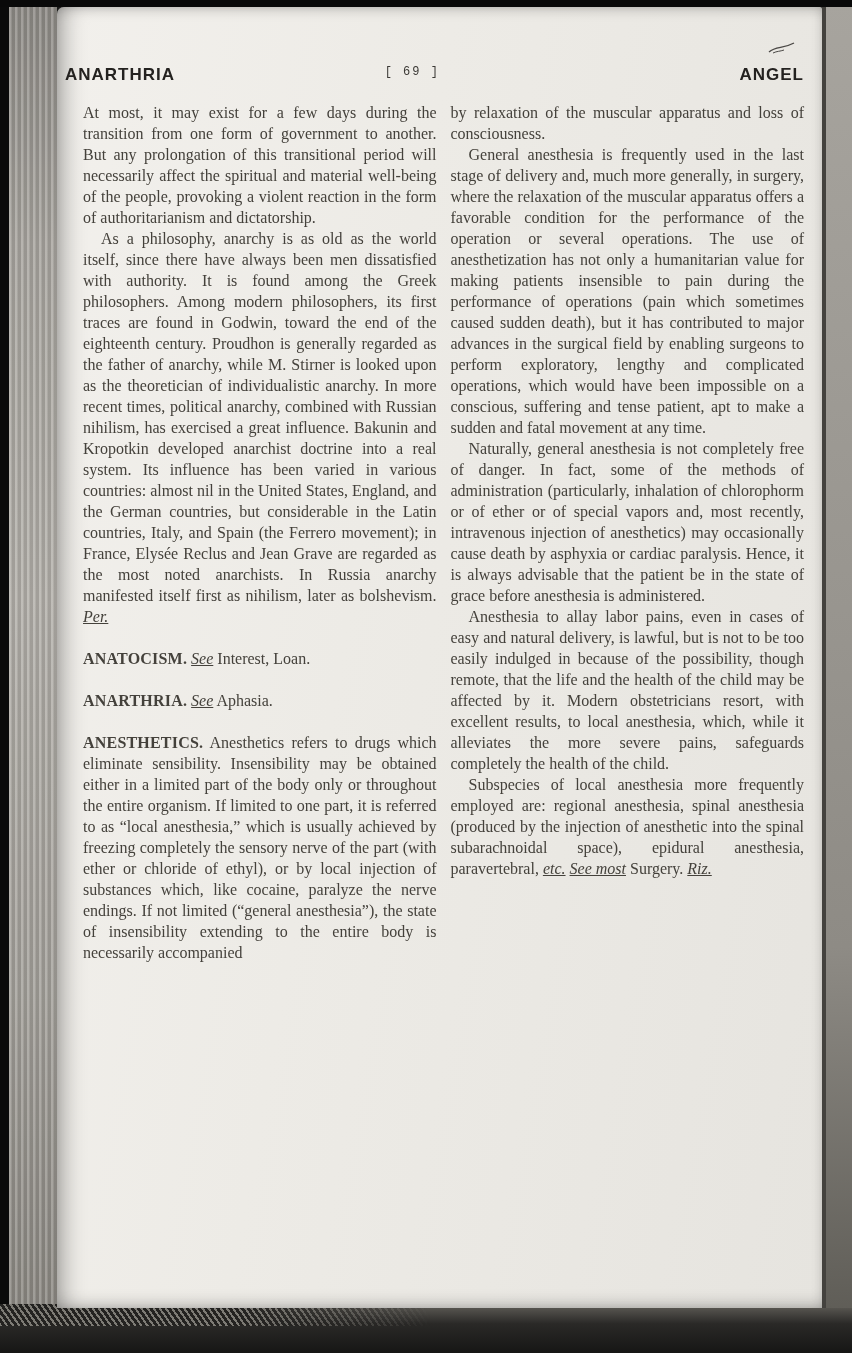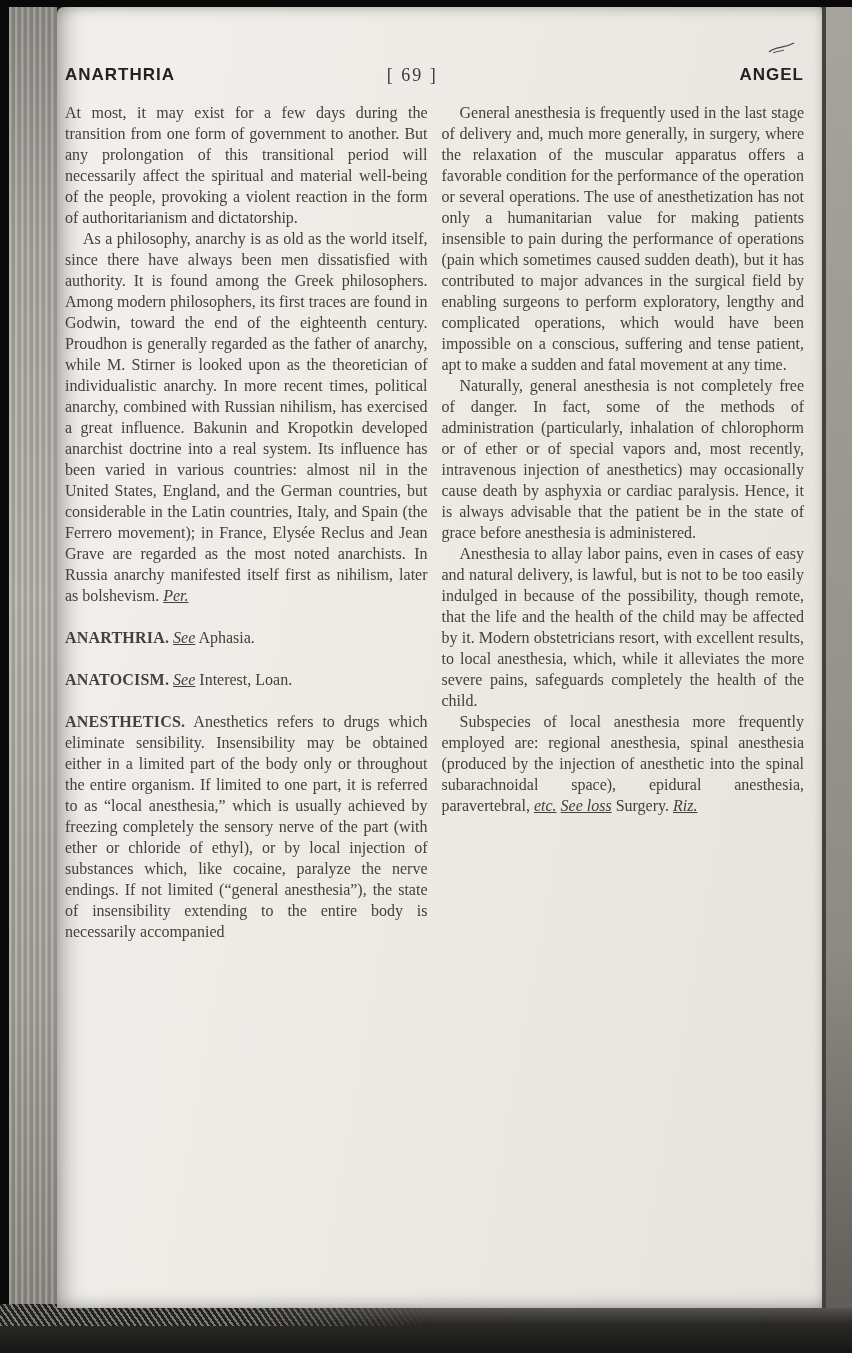--- a/index.html
+++ b/index.html
@@ -50,24 +50,24 @@
       inset 0 10px 14px -10px rgba(0,0,0,.18);
   }
   .content{position:relative;padding:58px 18px 0 8px;height:100%;box-sizing:border-box;}
   .header{
     position:relative;display:flex;justify-content:space-between;align-items:baseline;
     font-family:"Liberation Sans",sans-serif;font-weight:700;font-size:17px;
     letter-spacing:1px;color:var(--header-ink,#242220);height:24px;margin-bottom:13px;
   }
   .pagenum{
     position:absolute;left:47%;transform:translateX(-50%);
-    font-family:Liberation Serif, serif;font-weight:400;font-size:18px;
+    font-family:Liberation Mono, monospace;font-weight:400;font-size:12px;
     letter-spacing:2px;color:#3c3a36;
   }
-  .cols{display:flex;gap:14px;color:var(--ink,#44413b);}
+  .cols{display:flex;gap:14px;color:var(--ink,#44413b);margin-left:18px;}
   .col{flex:1 1 0;font-size:16px;line-height:21px;text-align:justify;}
   .col p{margin:0;text-indent:18px;}
   .col p.continuation{text-indent:0;}
   .col p.entry{text-indent:0;margin-top:21px;}
   .col b.term{font-weight:700;letter-spacing:.2px;}
   .col i{font-style:italic;text-decoration:underline;}
   .pen-mark{position:absolute;left:710px;top:33px;}
 </style>
 </head>
 <body>
@@ -88,26 +88,27 @@
     <div class="content">
       <div class="header">
         <span>ANARTHRIA</span>
         <span class="pagenum">[ 69 ]</span>
         <span>ANGEL</span>
       </div>
       <div class="cols">
         <div class="col" id="col-left">
             <p class="continuation">At most, it may exist for a few days during the transition from one form of government to another. But any prolongation of this transitional period will necessarily affect the spiritual and material well-being of the people, provoking a violent reaction in the form of authoritarianism and dictatorship.</p>
             <p class="paragraph">As a philosophy, anarchy is as old as the world itself, since there have always been men dissatisfied with authority. It is found among the Greek philosophers. Among modern philosophers, its first traces are found in Godwin, toward the end of the eighteenth century. Proudhon is generally regarded as the father of anarchy, while M. Stirner is looked upon as the theoretician of individualistic anarchy. In more recent times, political anarchy, combined with Russian nihilism, has exercised a great influence. Bakunin and Kropotkin developed anarchist doctrine into a real system. Its influence has been varied in various countries: almost nil in the United States, England, and the German countries, but considerable in the Latin countries, Italy, and Spain (the Ferrero movement); in France, Elysée Reclus and Jean Grave are regarded as the most noted anarchists. In Russia anarchy manifested itself first as nihilism, later as bolshevism. <i>Per.</i></p>
+            <p class="entry"><b class="term">ANATOCISM.</b> <i>See</i> Interest, Loan.</p>
             <p class="entry"><b class="term">ANARTHRIA.</b> <i>See</i> Aphasia.</p>
-            <p class="entry"><b class="term">ANATOCISM.</b> <i>See</i> Interest, Loan.</p>
             <p class="entry"><b class="term">ANESTHETICS.</b> Anesthetics refers to drugs which eliminate sensibility. Insensibility may be obtained either in a limited part of the body only or throughout the entire organism. If limited to one part, it is referred to as “local anesthesia,” which is usually achieved by freezing completely the sensory nerve of the part (with ether or chloride of ethyl), or by local injection of substances which, like cocaine, paralyze the nerve endings. If not limited (“general anesthesia”), the state of insensibility extending to the entire body is necessarily accompanied</p>
           </div>
         <div class="col" id="col-right">
+            <p class="continuation">by relaxation of the muscular apparatus and loss of consciousness.</p>
             <p class="paragraph">General anesthesia is frequently used in the last stage of delivery and, much more generally, in surgery, where the relaxation of the muscular apparatus offers a favorable condition for the performance of the operation or several operations. The use of anesthetization has not only a humanitarian value for making patients insensible to pain during the performance of operations (pain which sometimes caused sudden death), but it has contributed to major advances in the surgical field by enabling surgeons to perform exploratory, lengthy and complicated operations, which would have been impossible on a conscious, suffering and tense patient, apt to make a sudden and fatal movement at any time.</p>
             <p class="paragraph">Naturally, general anesthesia is not completely free of danger. In fact, some of the methods of administration (particularly, inhalation of chlorophorm or of ether or of special vapors and, most recently, intravenous injection of anesthetics) may occasionally cause death by asphyxia or cardiac paralysis. Hence, it is always advisable that the patient be in the state of grace before anesthesia is administered.</p>
             <p class="paragraph">Anesthesia to allay labor pains, even in cases of easy and natural delivery, is lawful, but is not to be too easily indulged in because of the possibility, though remote, that the life and the health of the child may be affected by it. Modern obstetricians resort, with excellent results, to local anesthesia, which, while it alleviates the more severe pains, safeguards completely the health of the child.</p>
-            <p class="paragraph">Subspecies of local anesthesia more frequently employed are: regional anesthesia, spinal anesthesia (produced by the injection of anesthetic into the spinal subarachnoidal space), epidural anesthesia, paravertebral, <i>etc.</i> <i>See loss</i> Surgery. <i>Riz.</i></p>
+            <p class="paragraph">Subspecies of local anesthesia more frequently employed are: regional anesthesia, spinal anesthesia (produced by the injection of anesthetic into the spinal subarachnoidal space), epidural anesthesia, paravertebral, <i>etc.</i> <i>See most</i> Surgery. <i>Riz.</i></p>
           </div>
       </div>
     </div>
   </div>
 </div>
 
 </body></html>

